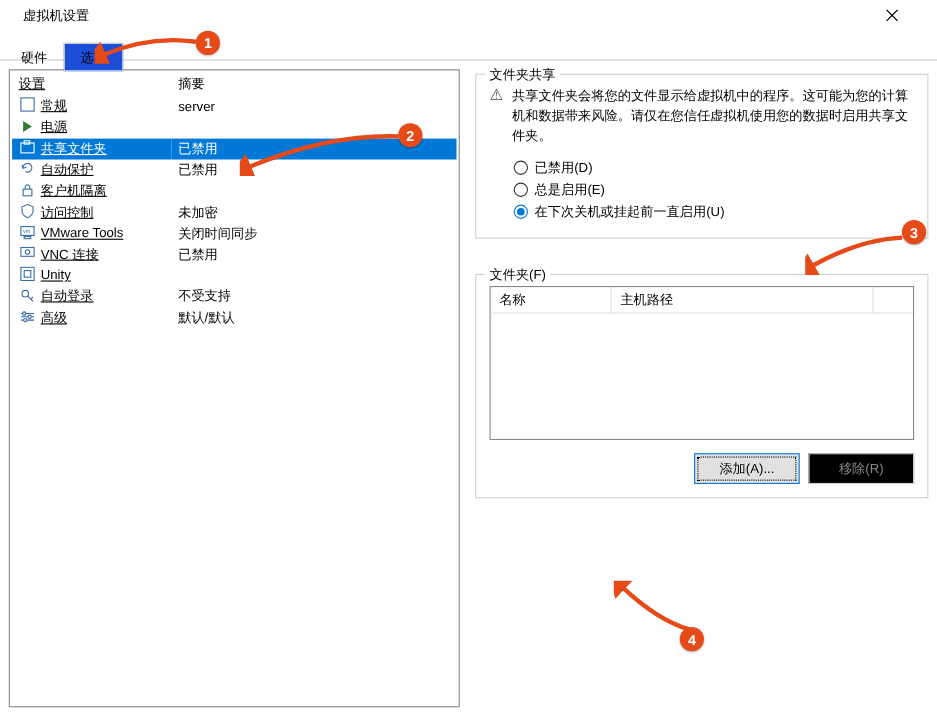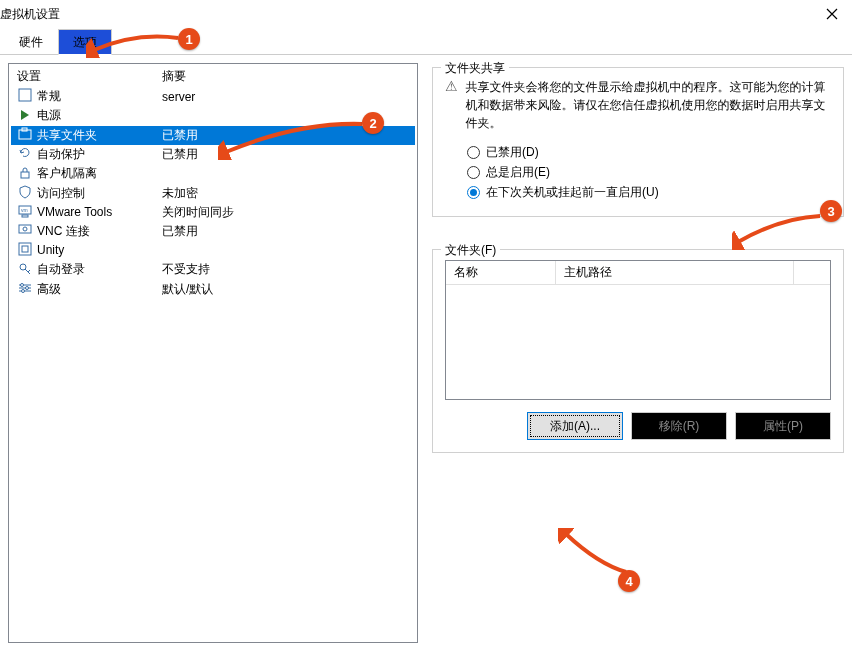--- a/index.html
+++ b/index.html
@@ -1,31 +1,31 @@
 <!DOCTYPE html>
 <html><head>
 <meta charset="utf-8">
 <style>
 * { box-sizing: border-box; margin: 0; padding: 0; }
 body { font-family: "Microsoft YaHei", "Segoe UI", sans-serif; font-size: 12px; color: #000; background: #fff; width: 852px; height: 651px; overflow: hidden; position: relative; }
-.titlebar { display: flex; align-items: center; justify-content: space-between; padding: 4px 0; height: 28px; gap: 12px; }
+.titlebar { display: flex; align-items: center; justify-content: space-between; padding: 4px 21px; height: 28px; gap: 12px; }
 .titlebar .title { font-size: 12px; }
 .titlebar .close { width: 40px; height: 24px; display: flex; align-items: center; justify-content: center; font-size: 14px; cursor: pointer; }
 .tabs { display: flex; height: 27px; border-bottom: 1px solid #ccc; margin-top: 0; padding-left: 4px; }
-.tab { padding: 4px 14px; font-size: 12px; border: 1px solid transparent; position: relative; top: 1px; cursor: pointer; }
+.tab { padding: 4px 14px; font-size: 12px; border: 1px solid transparent; position: relative; top: 11px; cursor: pointer; }
 .tab.active { border: 1px solid #ccc; border-bottom: 1px solid #fff; background: #1d4ed8; }
 .content { display: flex; padding: 8px; gap: 10px; height: calc(100% - 55px); }
 .left-panel { width: 410px; border: 1px solid #828790; padding: 2px; }
 .settings-table { width: 100%; border-collapse: collapse; font-size: 12px; }
 .settings-table th { text-align: left; font-weight: normal; padding: 2px 6px; }
 .settings-table td { padding: 1px 6px; height: 19px; vertical-align: middle; }
 .settings-table tr.selected { background: #0078d7; color: #fff; }
 .settings-table tr.selected .row-icon { color: #fff; }
 .row-icon { display: inline-block; width: 16px; text-align: center; margin-right: 4px; vertical-align: middle; }
-.col-name { width: 145px; }
+.col-name { width: 145px; text-decoration: underline; }
 .col-summary {}
 .right-panel { flex: 1; padding: 4px 0 4px 4px; }
 .fieldset { border: 1px solid #d0d0d0; padding: 10px 12px 12px 12px; margin-bottom: 32px; position: relative; }
 .fieldset-legend { position: absolute; top: -8px; left: 8px; background: #fff; padding: 0 4px; font-size: 12px; }
 .warning-row { display: flex; gap: 8px; margin-bottom: 12px; }
 .warn-icon { color: #555; font-size: 14px; line-height: 1.2; flex-shrink: 0; }
 .warning-text { line-height: 1.5; }
 .radio-group { margin-left: 22px; }
 .radio-item { display: flex; align-items: center; gap: 6px; margin: 3px 0; }
 .radio { width: 13px; height: 13px; border: 1px solid #333; border-radius: 50%; display: inline-flex; align-items: center; justify-content: center; flex-shrink: 0; }
@@ -182,21 +182,20 @@
       <div class="folder-list">
         <div class="folder-list-header">
           <div class="fh-name">名称</div>
           <div class="fh-path">主机路径</div>
           <div class="fh-end"></div>
         </div>
       </div>
       <div class="folder-buttons">
         <button class="btn primary">添加(A)...</button>
         <button class="btn" disabled="">移除(R)</button>
-        <button class="btn" disabled="">属性(P)</button>
       </div>
     </div>
   </div>
 </div>
 
 <div class="badge" style="left:178px; top:28px;">1</div>
 <svg class="arrow-svg" style="left:86px; top:32px;" width="96" height="26">
     <defs>
       <marker id="ah1" viewBox="0 0 10 10" refX="1" refY="5" markerWidth="6" markerHeight="6" orient="auto">
         <path d="M0 0 L10 5 L0 10 z" fill="#e64a19"></path>

